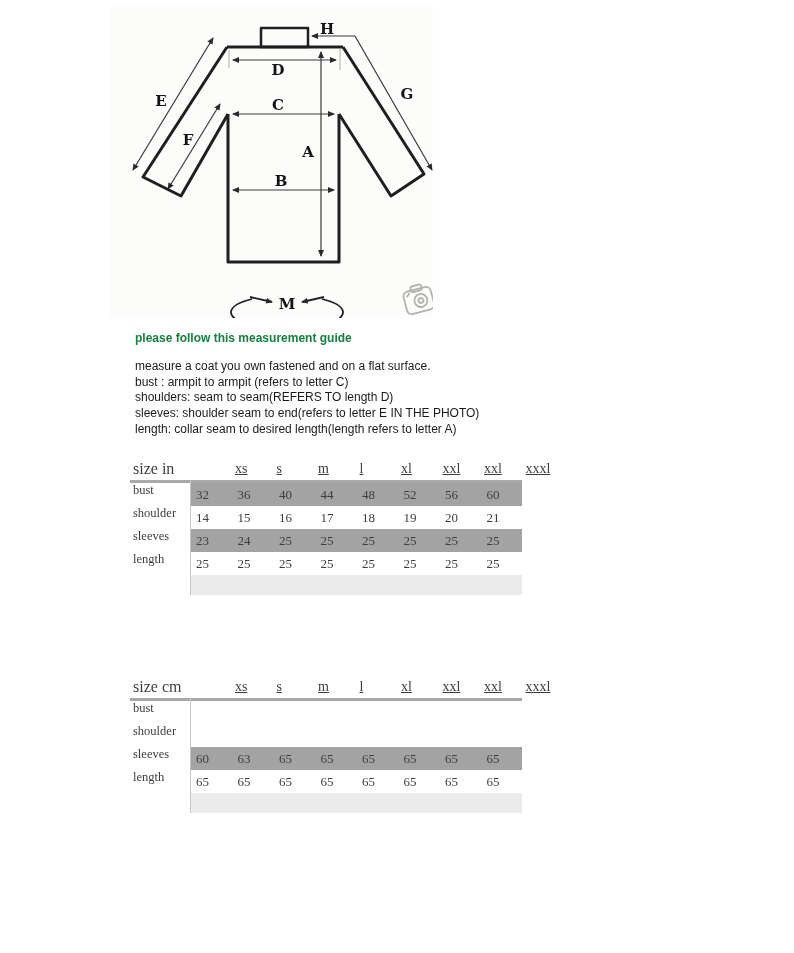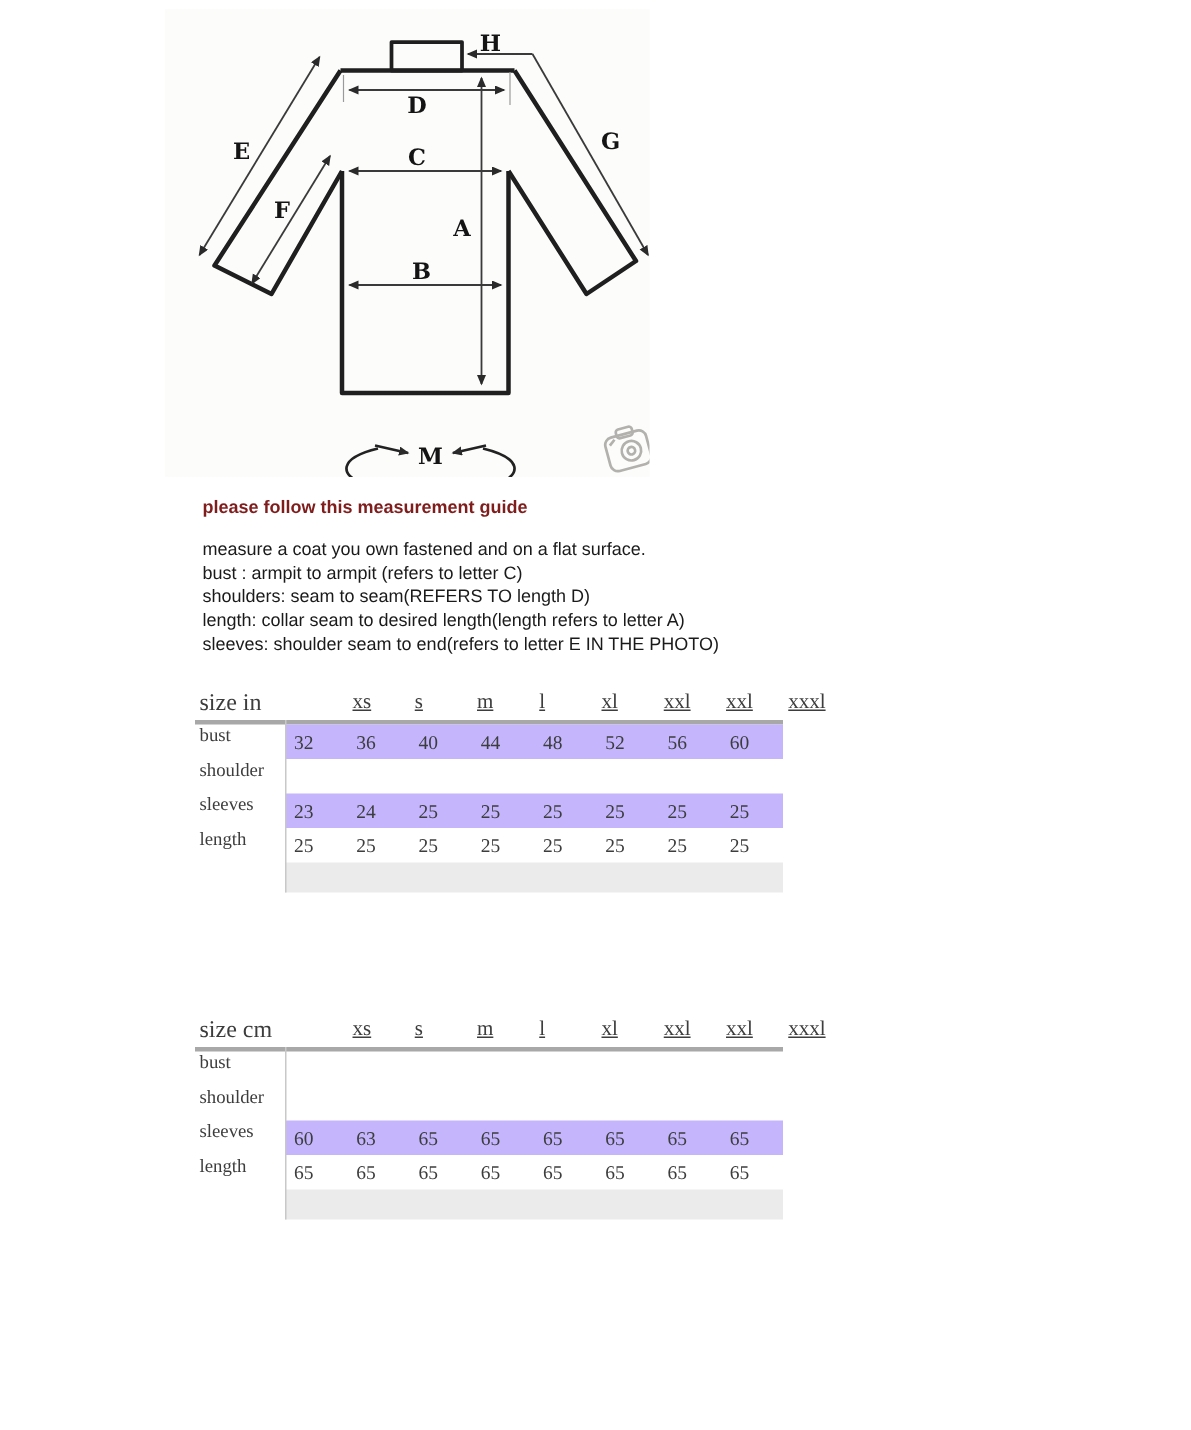--- a/index.html
+++ b/index.html
@@ -6,39 +6,39 @@
   .page{position:relative;width:794px;height:953px;background:#ffffff;overflow:hidden;
         font-family:"Liberation Sans",sans-serif;}
 
   
   .photo{position:absolute;left:110px;top:6px;width:323px;height:312px;background:#fcfcfb;}
   .photo svg{display:block;width:323px;height:312px;}
   .dlabel{font-family:"DejaVu Serif","Liberation Serif",serif;font-weight:bold;font-size:15px;fill:#141414;}
 
   
   .guide-title{position:absolute;left:135px;top:331px;font-size:12px;font-weight:bold;
-               color:#7f1d1d;line-height:14px;}
+               color:#15803d;line-height:14px;}
   .guide-lines{position:absolute;left:135px;top:359px;font-size:12px;font-weight:normal;
                color:#1a1a1a;}
   .guide-lines p{margin:0;line-height:15.7px;}
 
   
   .stable{position:absolute;left:130px;width:392px;color:#3d3d3d;
           font-family:"Liberation Serif","DejaVu Serif",serif;}
   .stable.t1{top:458px;}
   .stable.t2{top:632px;margin-top:44px;}
   .t-head{display:flex;align-items:center;height:22px;gap:40px;}
   .t-title{width:60px;padding-left:3px;font-size:16px;box-sizing:border-box;flex:none;}
   .t-head-cols{display:flex;flex:none;text-decoration:underline;}
   .hcell{width:41.5px;padding-left:5px;font-size:14px;box-sizing:border-box;flex:none;}
   .t-rule{height:3px;background:#a8a8a8;}
   .trow{display:flex;height:23px;}
   .rlabel{width:60px;padding-left:3px;font-size:12.5px;box-sizing:border-box;flex:none;}
   .vals{display:flex;width:332px;height:23px;align-items:center;flex:none;}
-  .trow.shaded .vals{background:#c4b5fd;}
+  .trow.shaded .vals{background:#a3a3a3;}
   .vcell{width:41.5px;padding-left:6px;font-size:13px;box-sizing:border-box;flex:none;}
   .empty-band{margin-left:60px;width:332px;height:20px;background:#ebebeb;}
   .vdivider{position:absolute;left:60px;top:22px;bottom:0;width:1px;background:#c8c8c8;}
 </style>
 </head>
 <body>
 
 <div class="page">
 
   <div class="photo">
@@ -95,22 +95,22 @@
         <path d="M-11 -7 l4 -3"></path>
       </g>
     </svg>
   </div>
 
   <div class="guide-title">please follow this measurement guide</div>
   <div class="guide-lines">
     <p>measure a coat you own fastened and on a flat surface.</p>
     <p>bust : armpit to armpit (refers to letter C)</p>
     <p>shoulders: seam to seam(REFERS TO length D)</p>
+    <p>sleeves: shoulder seam to end(refers to letter E IN THE PHOTO)</p>
     <p>length: collar seam to desired length(length refers to letter A)</p>
-    <p>sleeves: shoulder seam to end(refers to letter E IN THE PHOTO)</p>
   </div>
 
   <div class="stable t1">
     <div class="t-head">
       <div class="t-title">size in</div>
       <div class="t-head-cols">
           <div class="hcell">xs</div>
           <div class="hcell">s</div>
           <div class="hcell">m</div>
           <div class="hcell">l</div>
@@ -130,20 +130,30 @@
             <div class="vcell">40</div>
             <div class="vcell">44</div>
             <div class="vcell">48</div>
             <div class="vcell">52</div>
             <div class="vcell">56</div>
             <div class="vcell">60</div>
           </div>
         </div>
         <div class="trow">
           <div class="rlabel">shoulder</div>
+          <div class="vals">
+            <div class="vcell">14</div>
+            <div class="vcell">15</div>
+            <div class="vcell">16</div>
+            <div class="vcell">17</div>
+            <div class="vcell">18</div>
+            <div class="vcell">19</div>
+            <div class="vcell">20</div>
+            <div class="vcell">21</div>
+          </div>
         </div>
         <div class="trow shaded">
           <div class="rlabel">sleeves</div>
           <div class="vals">
             <div class="vcell">23</div>
             <div class="vcell">24</div>
             <div class="vcell">25</div>
             <div class="vcell">25</div>
             <div class="vcell">25</div>
             <div class="vcell">25</div>

